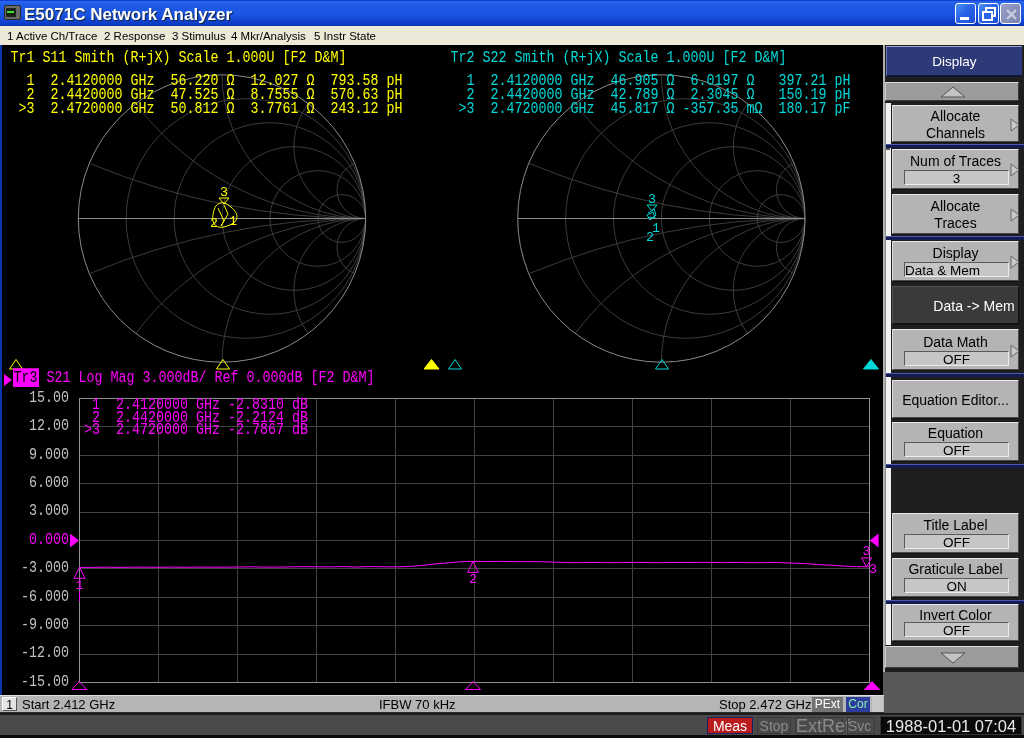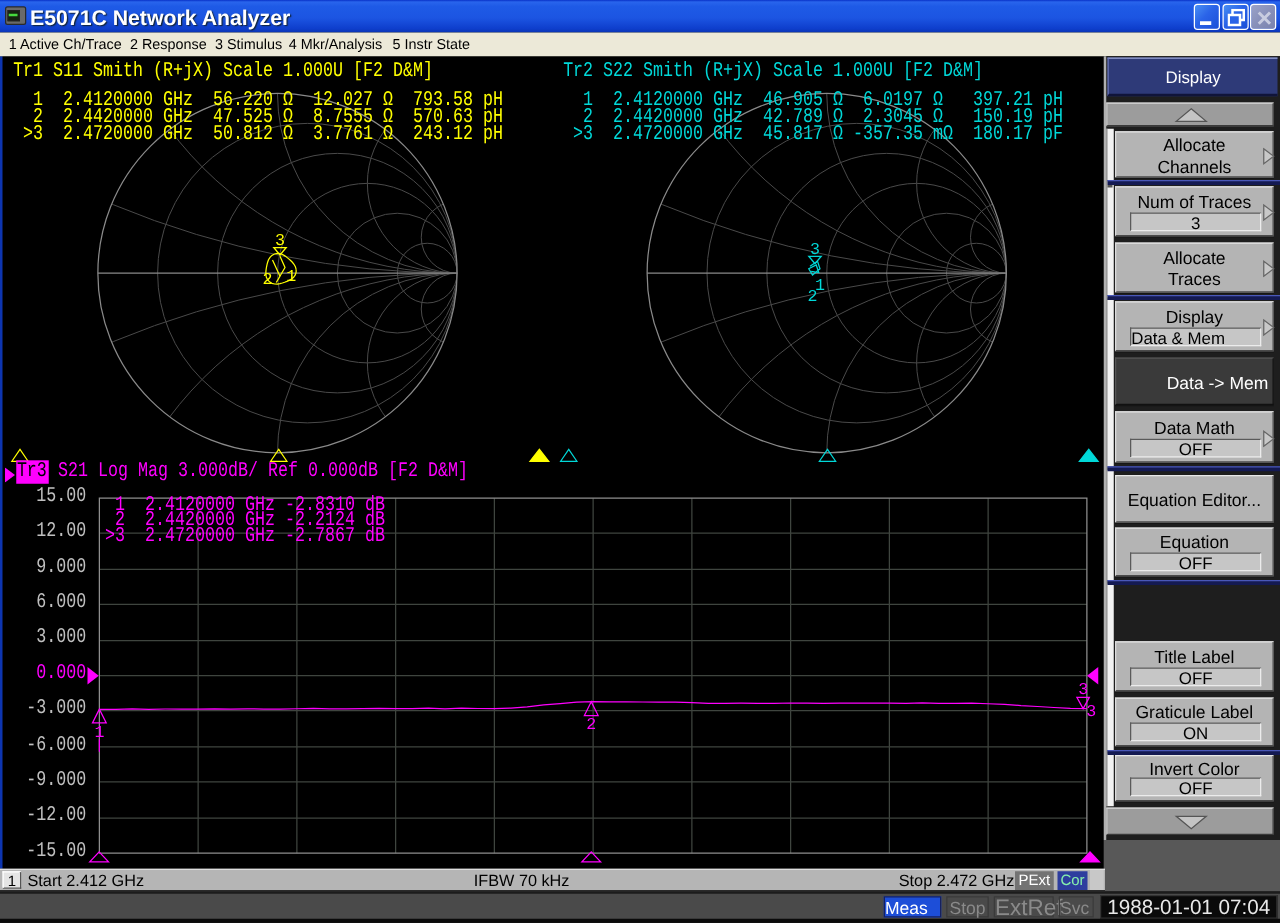--- a/index.html
+++ b/index.html
@@ -239,18 +239,18 @@
 <div style="position:absolute;left:883px;top:672px;width:141px;height:41px;background:#585858"></div>
 <div style="position:absolute;left:0;top:695px;width:884px;height:18px;background:#b5b5b5;border-top:1px solid #dedede;border-bottom:1px solid #2a2a2a"></div>
 <div style="position:absolute;left:2px;top:697px;width:15px;height:14px;background:#e4e4e4;border:1px solid #555;border-top-color:#fff;border-left-color:#fff;color:#000;font-size:12px;text-align:center;line-height:14px">1</div>
 <div class="sbt" style="left:22px">Start 2.412 GHz</div>
 <div class="sbt" style="left:379px">IFBW 70 kHz</div>
 <div class="sbt" style="left:719px">Stop 2.472 GHz</div>
 <div style="position:absolute;left:812px;top:696.5px;width:31px;height:15px;background:#737373;color:#fff;font-size:12px;text-align:center;line-height:15px">PExt</div>
 <div style="position:absolute;left:846px;top:696.5px;width:24px;height:15px;background:#2d3d9e;color:#86efac;font-size:12px;text-align:center;line-height:15px">Cor</div>
 <div style="position:absolute;left:872px;top:696px;width:11px;height:16px;background:#c8c8c8"></div>
 <div style="position:absolute;left:0;top:713px;width:1024px;height:25px;background:#4a4a4a;border-top:2px solid #1c1c1c"></div>
-<div style="position:absolute;left:707px;top:717px;width:46px;height:17px;background:#1d4ed8;border:1px solid #16205e;color:#fff;font-size:14px;line-height:16px">Meas</div>
+<div style="position:absolute;left:707px;top:717px;width:46px;height:17px;background:#b91c1c;border:1px solid #16205e;color:#fff;font-size:14px;text-align:center;line-height:16px">Meas</div>
 <div style="position:absolute;left:757px;top:717px;width:34px;height:17px;border:1px solid #3a3a3a;color:#8a8a8a;font-size:14px;text-align:center;line-height:16px">Stop</div>
 <div style="position:absolute;left:795px;top:717px;width:48px;height:17px;border:1px solid #3a3a3a;color:#8a8a8a;font-size:18px;text-align:center;line-height:16px">ExtRef</div>
 <div style="position:absolute;left:847px;top:717px;width:28px;height:17px;border:1px solid #3a3a3a;color:#8a8a8a;font-size:14px;text-align:left;line-height:16px">Svc</div>
 <div style="position:absolute;left:880px;top:716px;width:142px;height:19px;background:#0a0a0a;border:1px solid #333;color:#e8e8e8;font-size:16.5px;text-align:center;line-height:18px">1988-01-01 07:04</div>
 <div style="position:absolute;left:0;top:735px;width:1024px;height:3px;background:#0a0a0a"></div>
 </div>
 </body></html>

